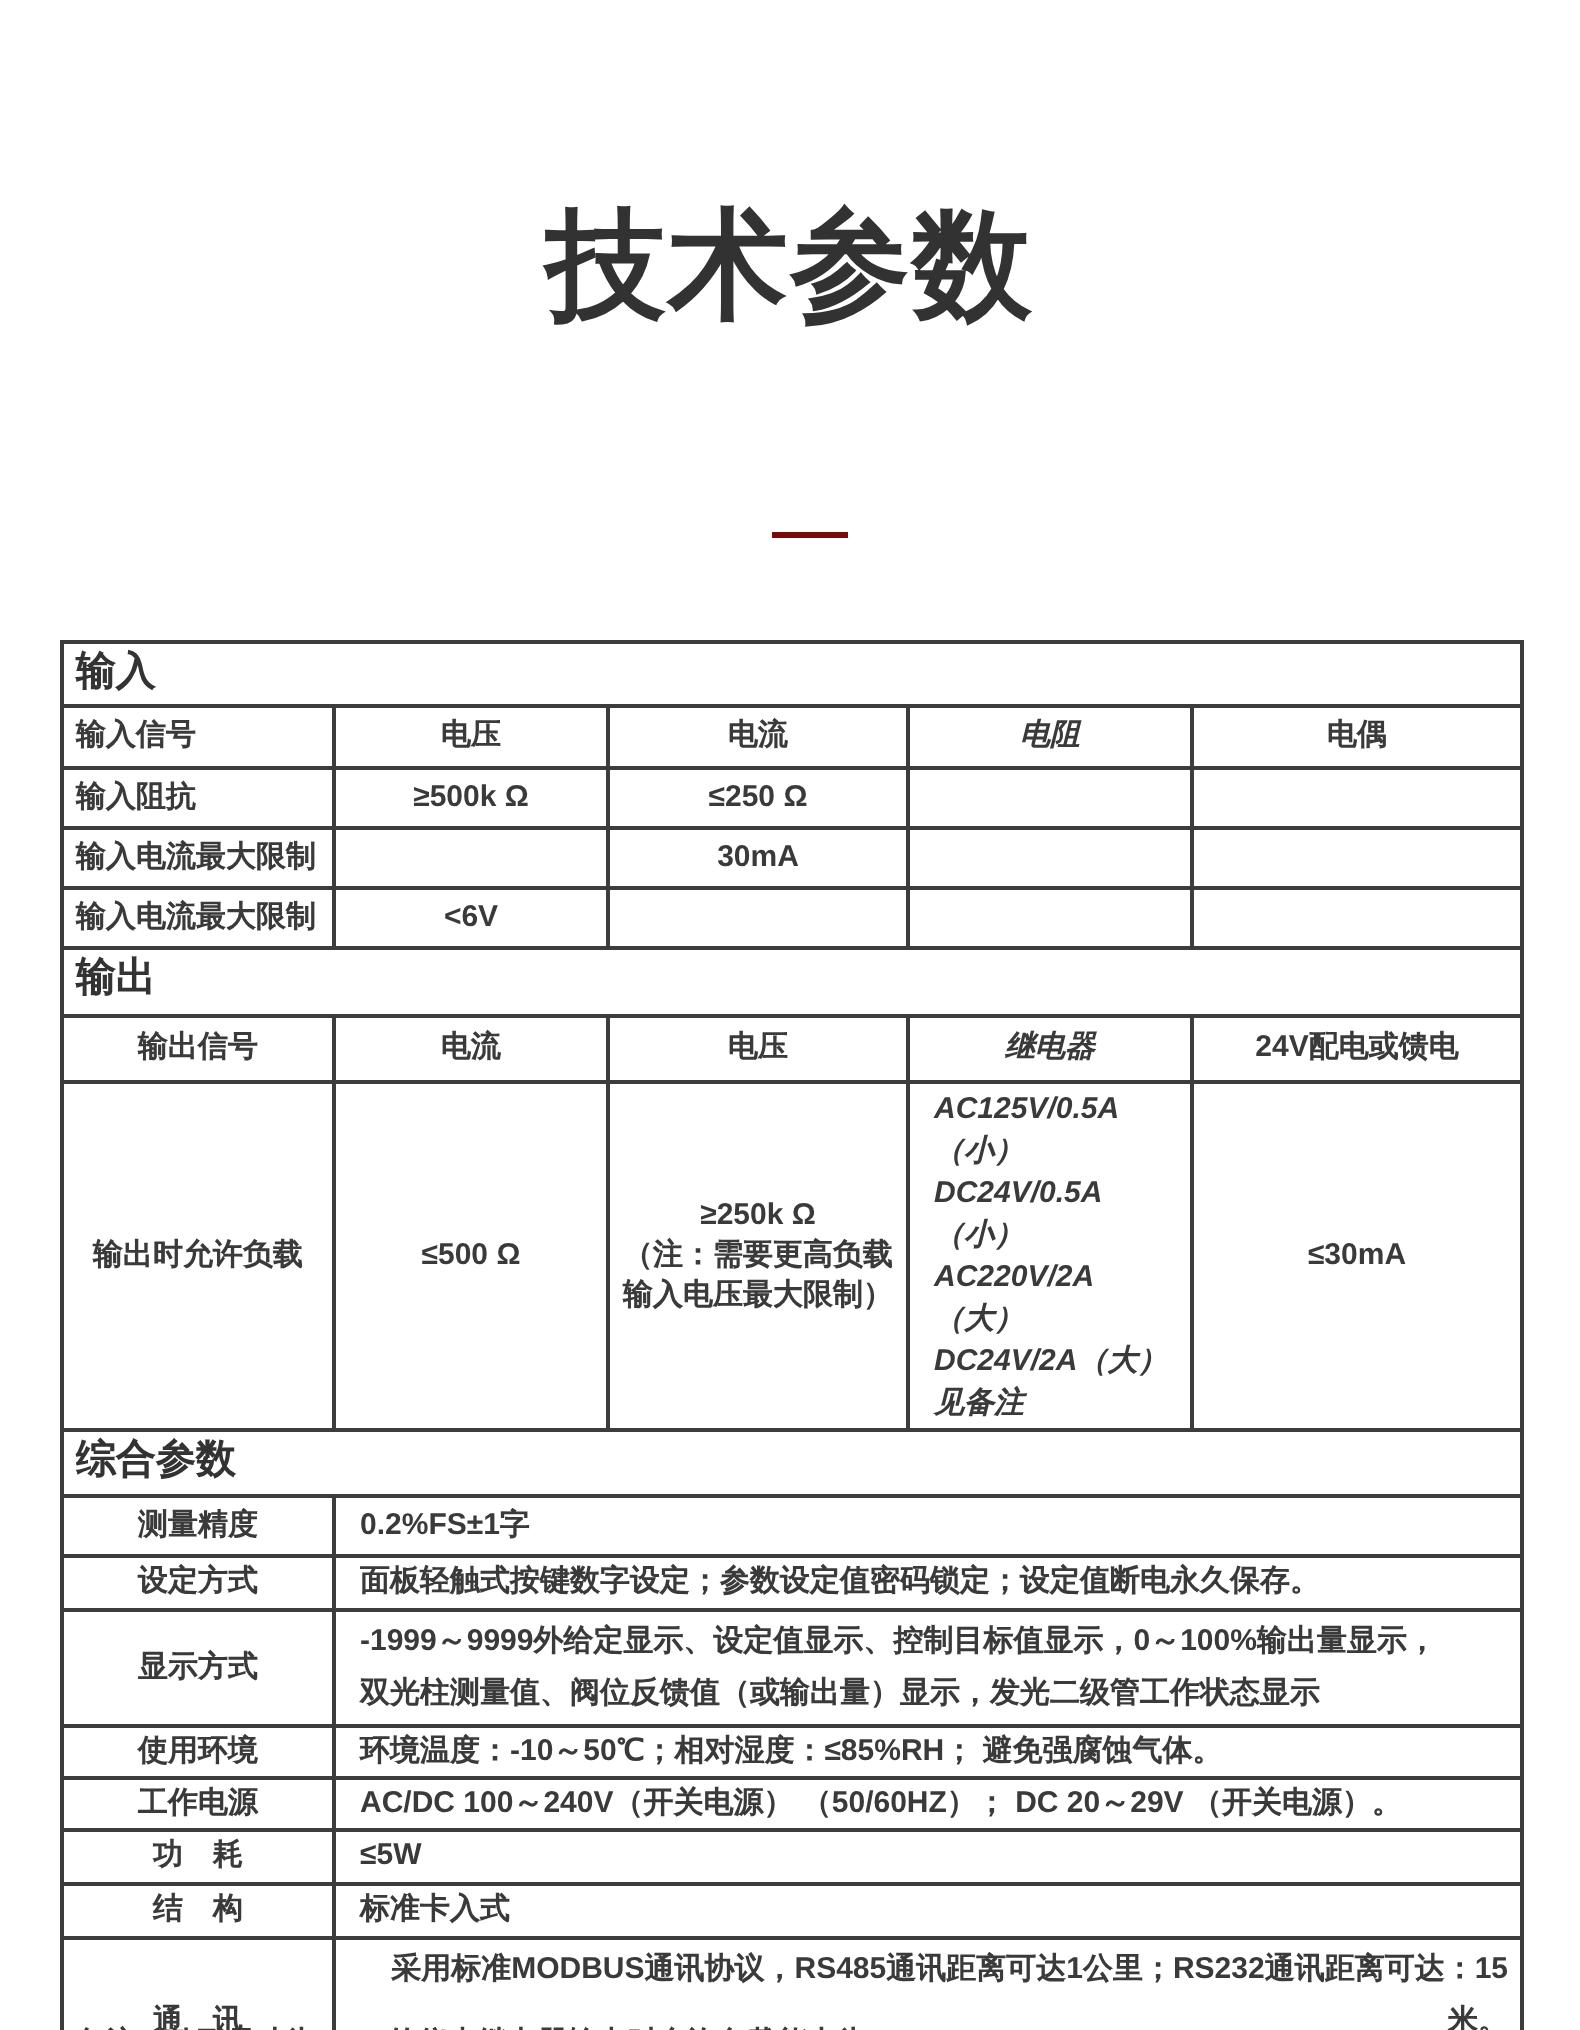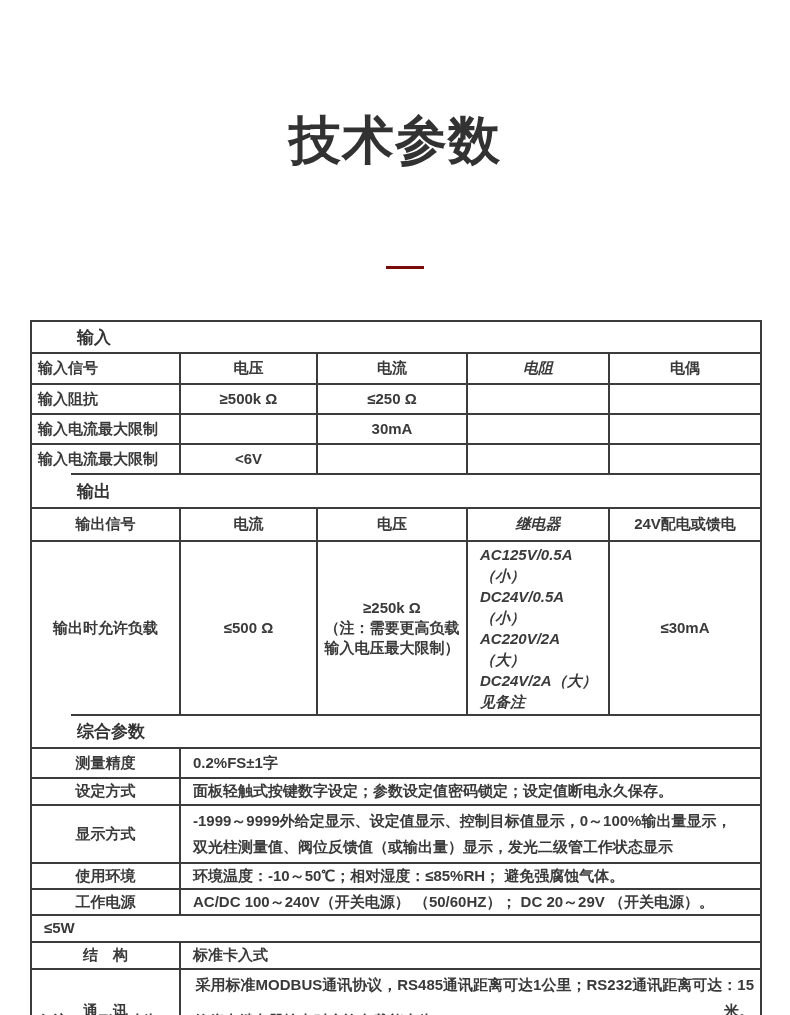--- a/index.html
+++ b/index.html
@@ -1,29 +1,29 @@
 <!DOCTYPE html>
 <html><head>
 <meta charset="utf-8">
 <style>
   html,body{margin:0;padding:0;background:#ffffff;}
   .page{position:relative;width:790px;height:1015px;background:#ffffff;
         font-family:"Liberation Sans",sans-serif;color:#3a3a3a;overflow:hidden;}
-  .title{position:absolute;top:112px;left:0;width:100%;margin:0;text-align:center;
-         font-size:52px;line-height:1.1;font-weight:900;color:#323232;letter-spacing:1px;}
+  .title{position:absolute;top:100px;left:0;width:100%;margin:0;text-align:center;
+         font-size:60px;line-height:1.1;font-weight:900;color:#323232;letter-spacing:1px;}
   .accent{position:absolute;top:266px;left:386px;width:38px;height:3px;background:#7a0b0b;}
   .spec{position:absolute;top:320px;left:30px;width:732px;box-sizing:border-box;
         border:2px solid #3c3c3c;font-weight:700;font-size:15px;color:#3a3a3a;}
   .tr{display:flex;border-top:2px solid #3c3c3c;}
   .tr:first-child{border-top:none;}
-  .sec{display:flex;align-items:center;padding-left:6px;font-size:17px;font-weight:800;color:#333333;margin-left:39px;}
+  .sec{display:flex;padding-left:6px;font-size:20px;font-weight:800;color:#333333;}
   .td{box-sizing:border-box;border-right:2px solid #3c3c3c;display:flex;flex-direction:column;
       align-items:center;justify-content:center;text-align:center;padding:2px 4px;line-height:1.25;}
   .td:last-child{border-right:none;}
-  .c1{width:149px;}.c2{width:137px;}.c3{width:150px;}.c4{width:142px;font-style:italic;}.c5{flex:1;}
+  .c1{width:136px;}.c2{width:137px;}.c3{width:150px;}.c4{width:142px;font-style:italic;}.c5{flex:1;}
   .lft{align-items:flex-start;text-align:left;padding-left:6px;}
   .h30{min-height:30px}.h29{min-height:29px}.h28{min-height:28px}
   .h32{min-height:32px}.h31{min-height:31px}.h102{min-height:102px}
   .h25{min-height:25px}.h51{min-height:51px}.h24{min-height:24px}.h54{min-height:54px}
   .vlines{line-height:20px;}
   .relay{align-items:flex-start;text-align:left;padding-left:12px;line-height:21px;}
   .gval{align-items:flex-start;text-align:right;padding-left:12px;padding-right:6px;}
   .gval.two{line-height:26px;}
   .footnote{position:absolute;top:1012px;left:38px;font-size:15px;font-weight:700;color:#3a3a3a;}
 </style>
@@ -117,20 +117,21 @@
     </div>
     <div class="tr">
       <div class="td c1 h24">使用环境</div>
       <div class="td c5 h24 gval">环境温度：-10～50℃；相对湿度：≤85%RH； 避免强腐蚀气体。</div>
     </div>
     <div class="tr">
       <div class="td c1 h24">工作电源</div>
       <div class="td c5 h24 gval">AC/DC 100～240V（开关电源） （50/60HZ）； DC 20～29V （开关电源）。</div>
     </div>
     <div class="tr">
+      <div class="td c1 h25">功　耗</div>
       <div class="td c5 h25 gval">≤5W</div>
     </div>
     <div class="tr">
       <div class="td c1 h25">结　构</div>
       <div class="td c5 h25 gval">标准卡入式</div>
     </div>
     <div class="tr">
       <div class="td c1 h54">通　讯</div>
       <div class="td c5 h54 gval two">
         <div>采用标准MODBUS通讯协议，RS485通讯距离可达1公里；RS232通讯距离可达：15米。</div>

